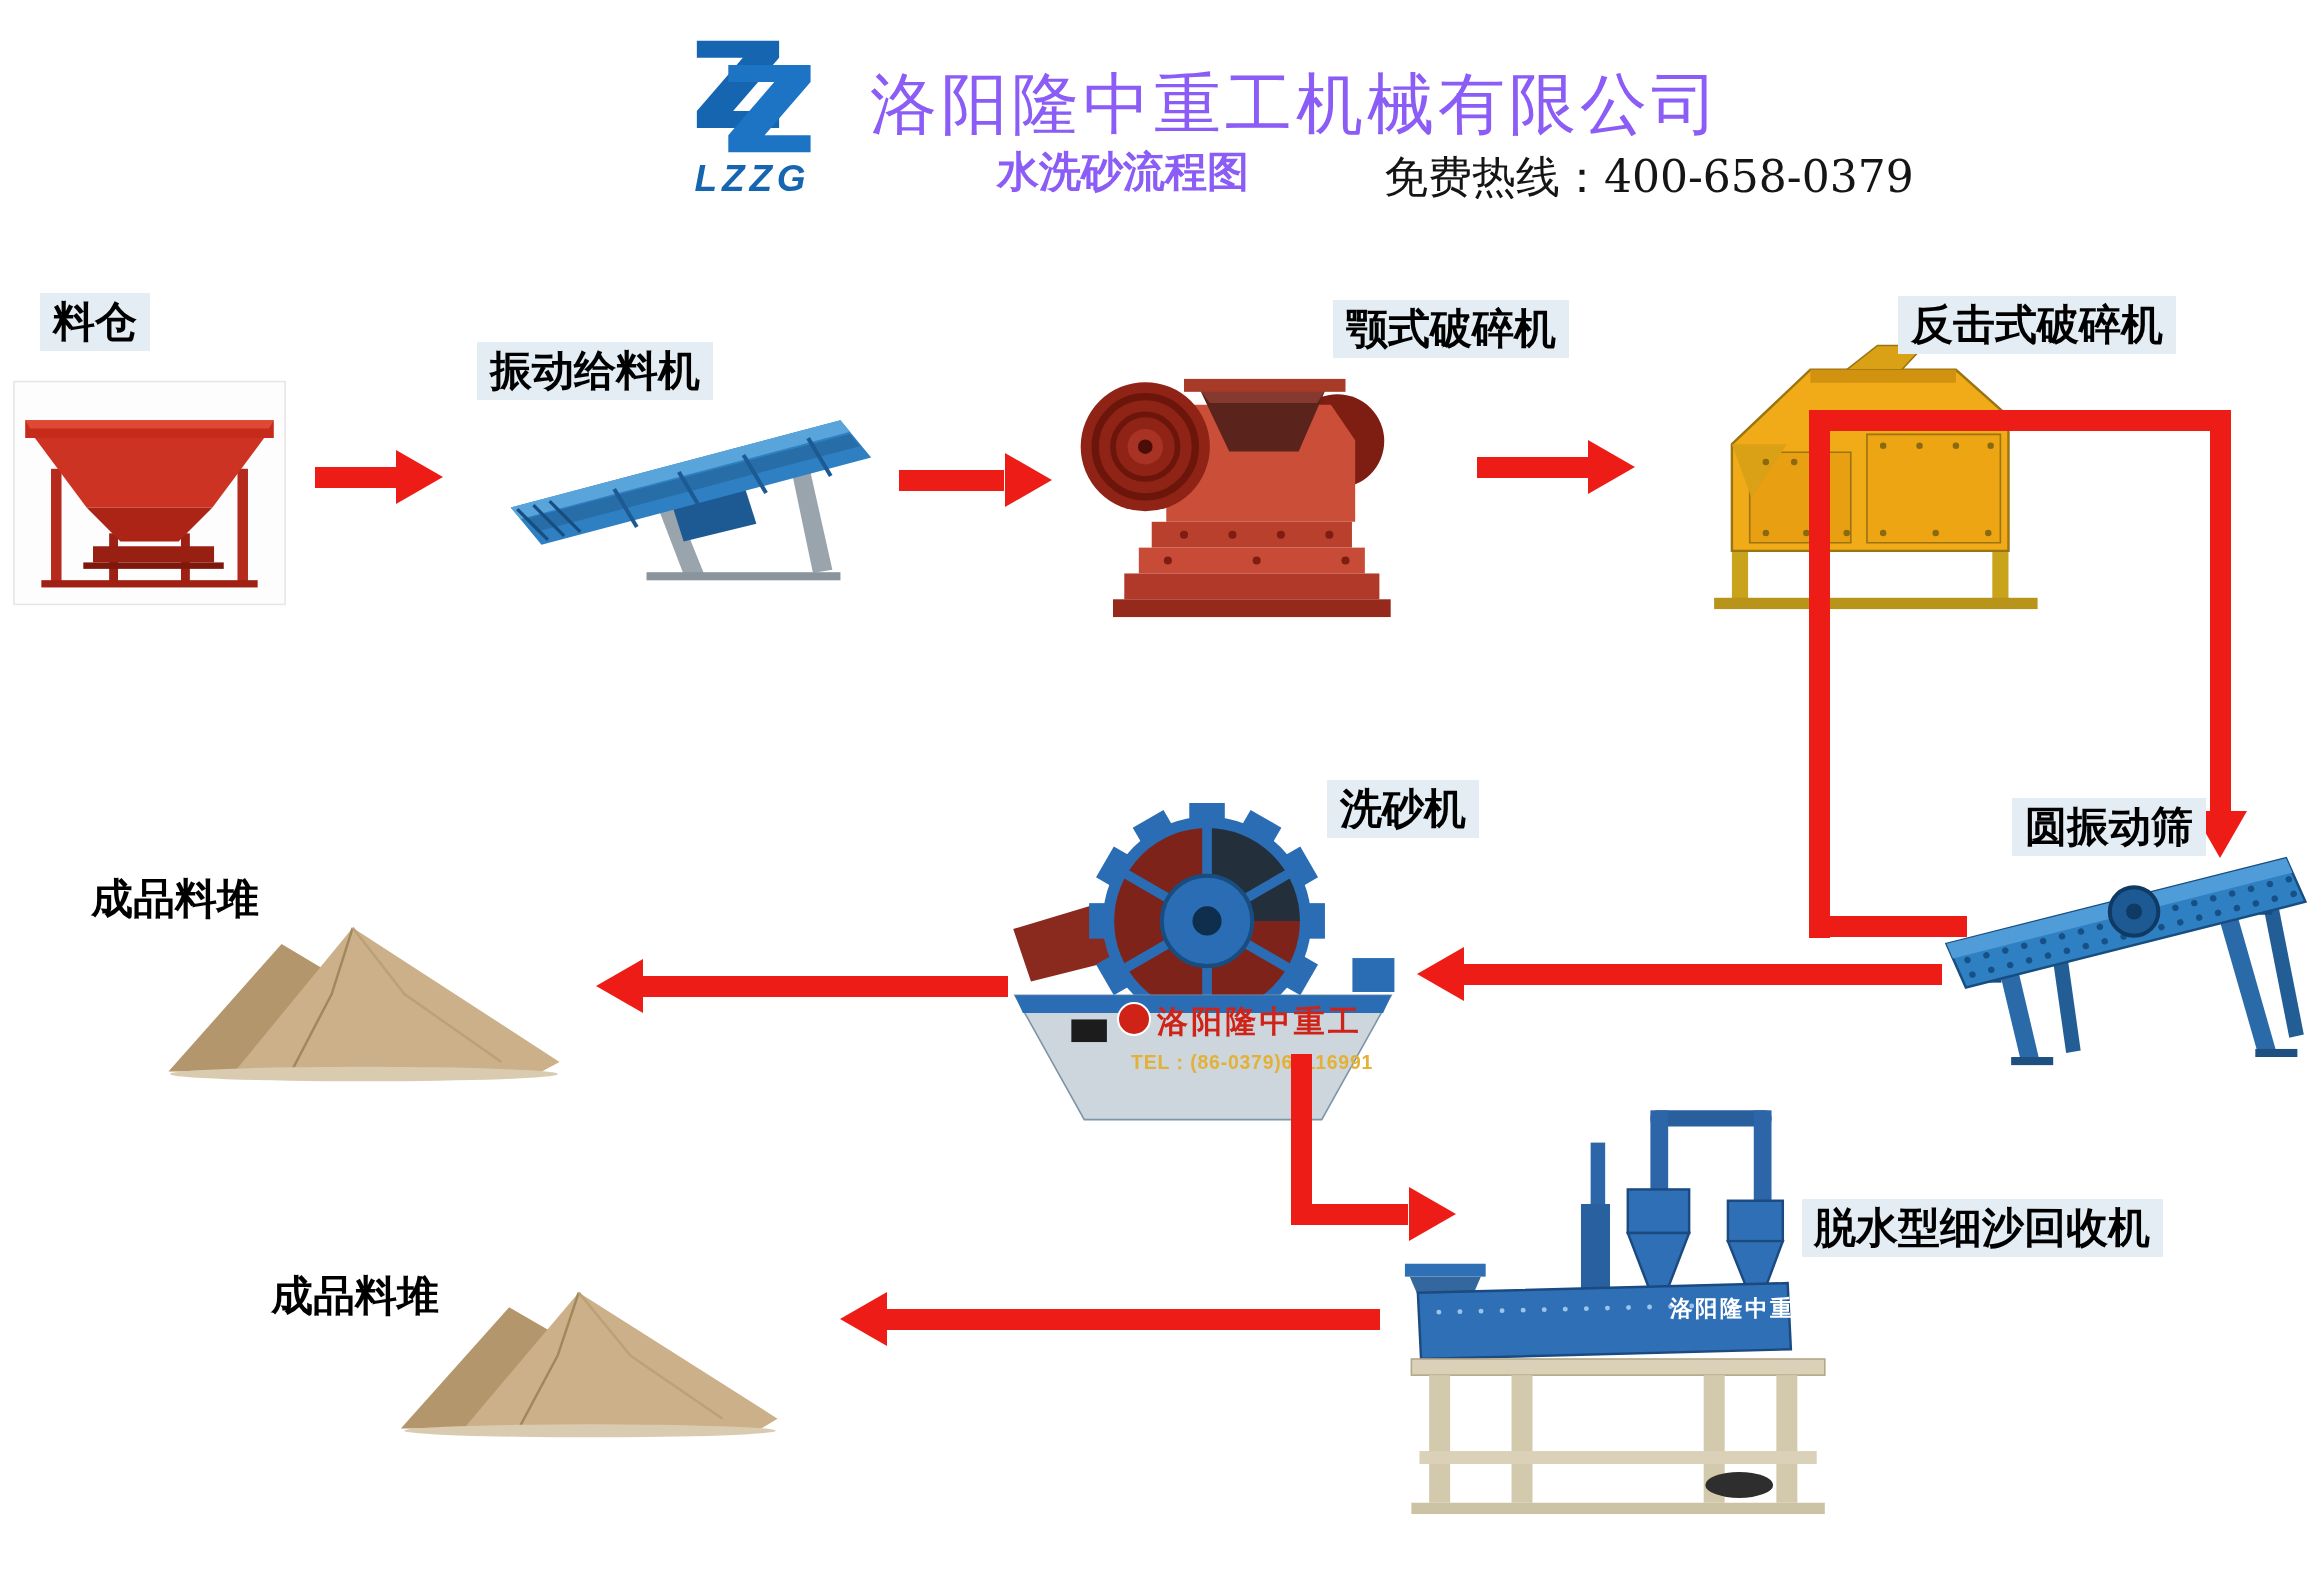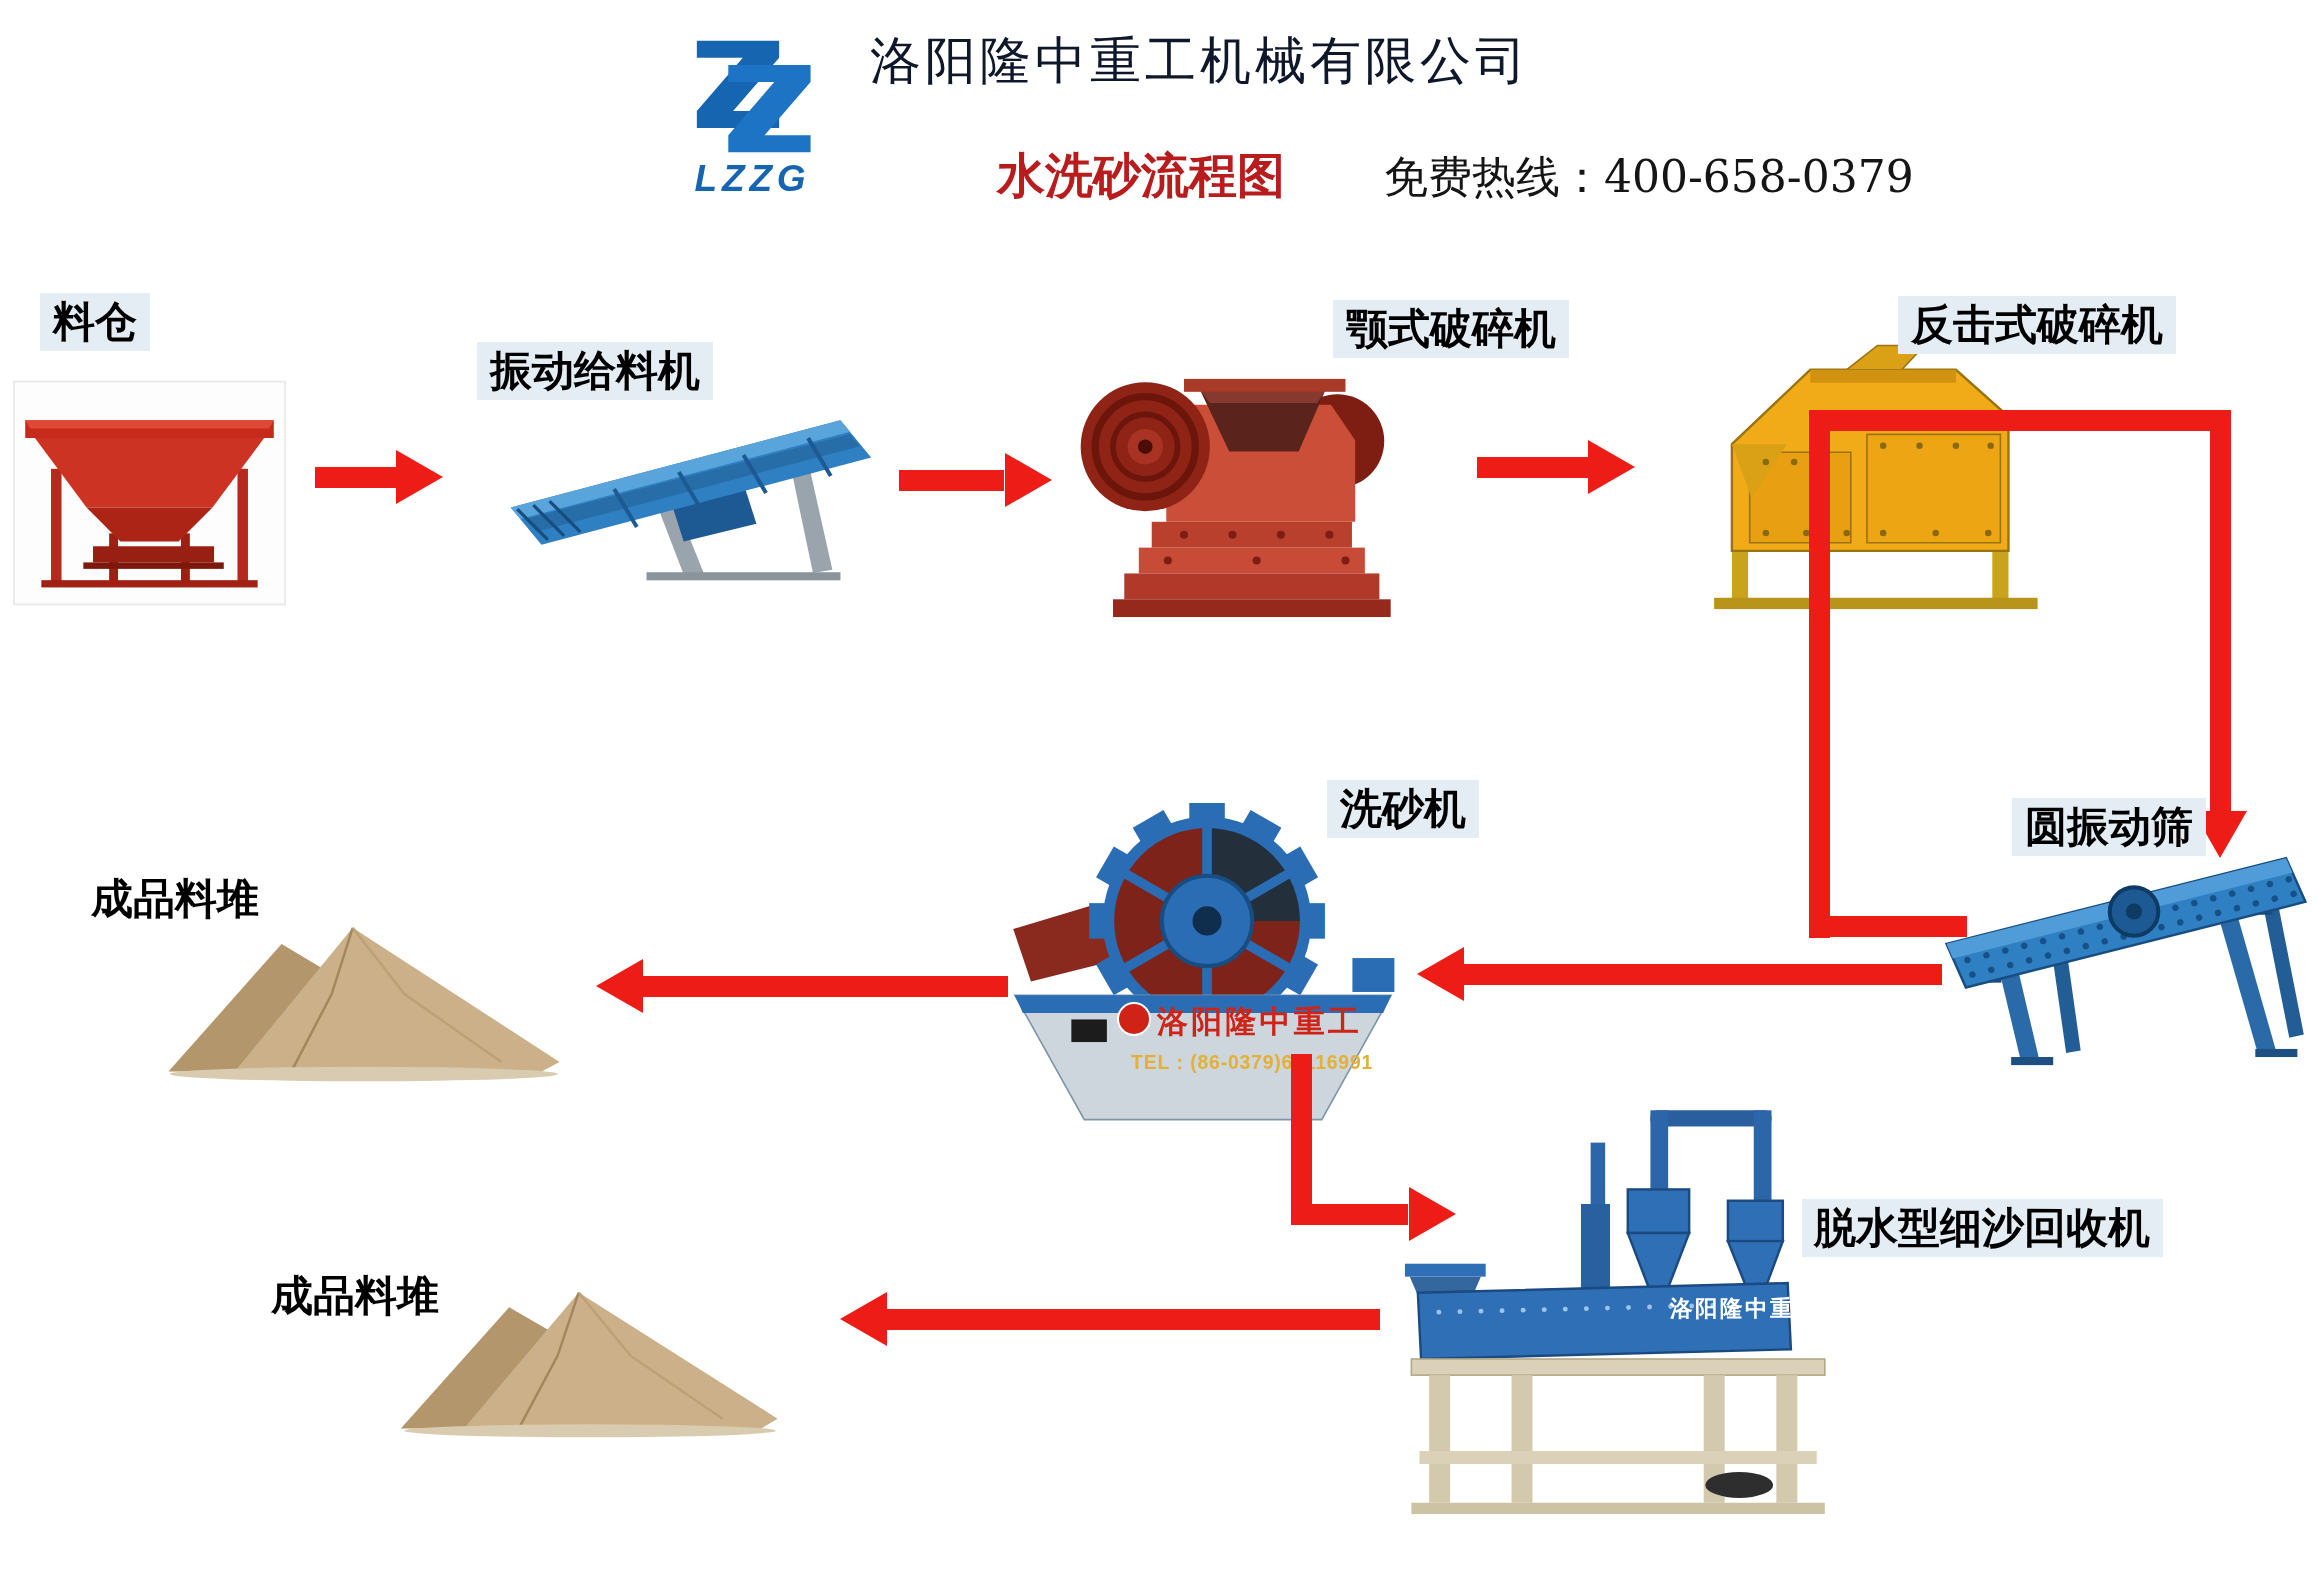--- a/index.html
+++ b/index.html
@@ -10,25 +10,25 @@
   }
 
   
   .logo-mark { position:absolute; left:692px; top:36px; width:121px; height:121px; }
   .logo-text {
     position:absolute; left:684px; top:158px; width:137px; text-align:center;
     font-size:37px; font-weight:bold; font-style:italic; letter-spacing:4.8px;
     color:var(--logo-blue,#1565b0); font-family:"Liberation Sans",sans-serif;
   }
   .company-name {
-    position:absolute; left:870px; top:27px; font-size:51px; letter-spacing:4px;
-    font-family:"DejaVu Serif","Liberation Serif",serif; font-weight:500; color:#0f172a;
+    position:absolute; left:870px; top:59px; font-size:67px; letter-spacing:4px;
+    font-family:"DejaVu Serif","Liberation Serif",serif; font-weight:500; color:#8b5cf6;
   }
   .diagram-title {
-    position:absolute; left:997px; top:144px; font-size:48px; font-weight:bold; color:#b91c1c;
+    position:absolute; left:997px; top:144px; font-size:42px; font-weight:bold; color:#8b5cf6;
   }
   .hotline {
     position:absolute; left:1384px; top:148px; font-size:44px; color:#151515;
     font-family:"DejaVu Serif","Liberation Serif",serif;
   }
 
   
   .node-label {
     position:absolute; z-index:3; font-size:42px; font-weight:bold; color:#000;
     padding:4.8px 13px; white-space:nowrap; line-height:1.15;

